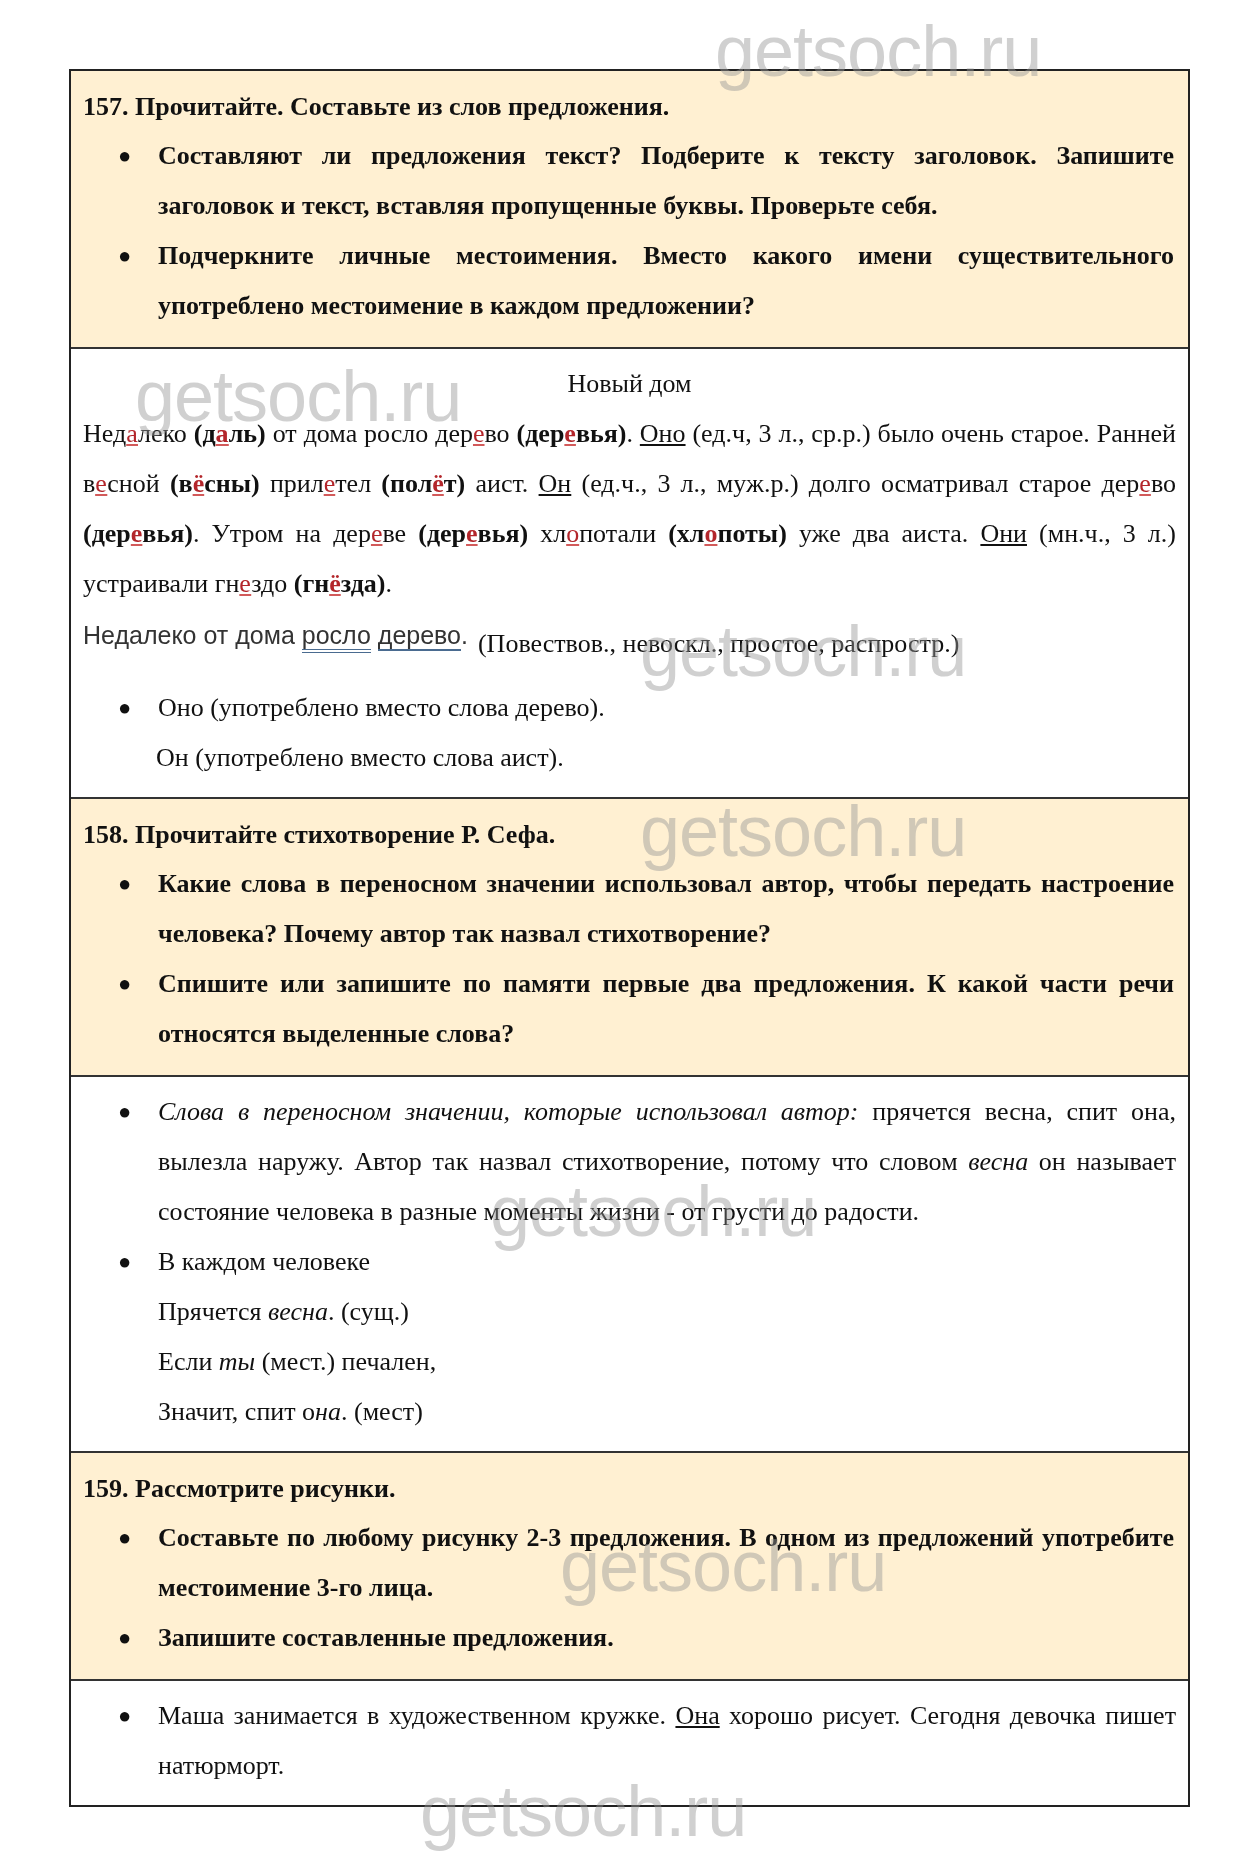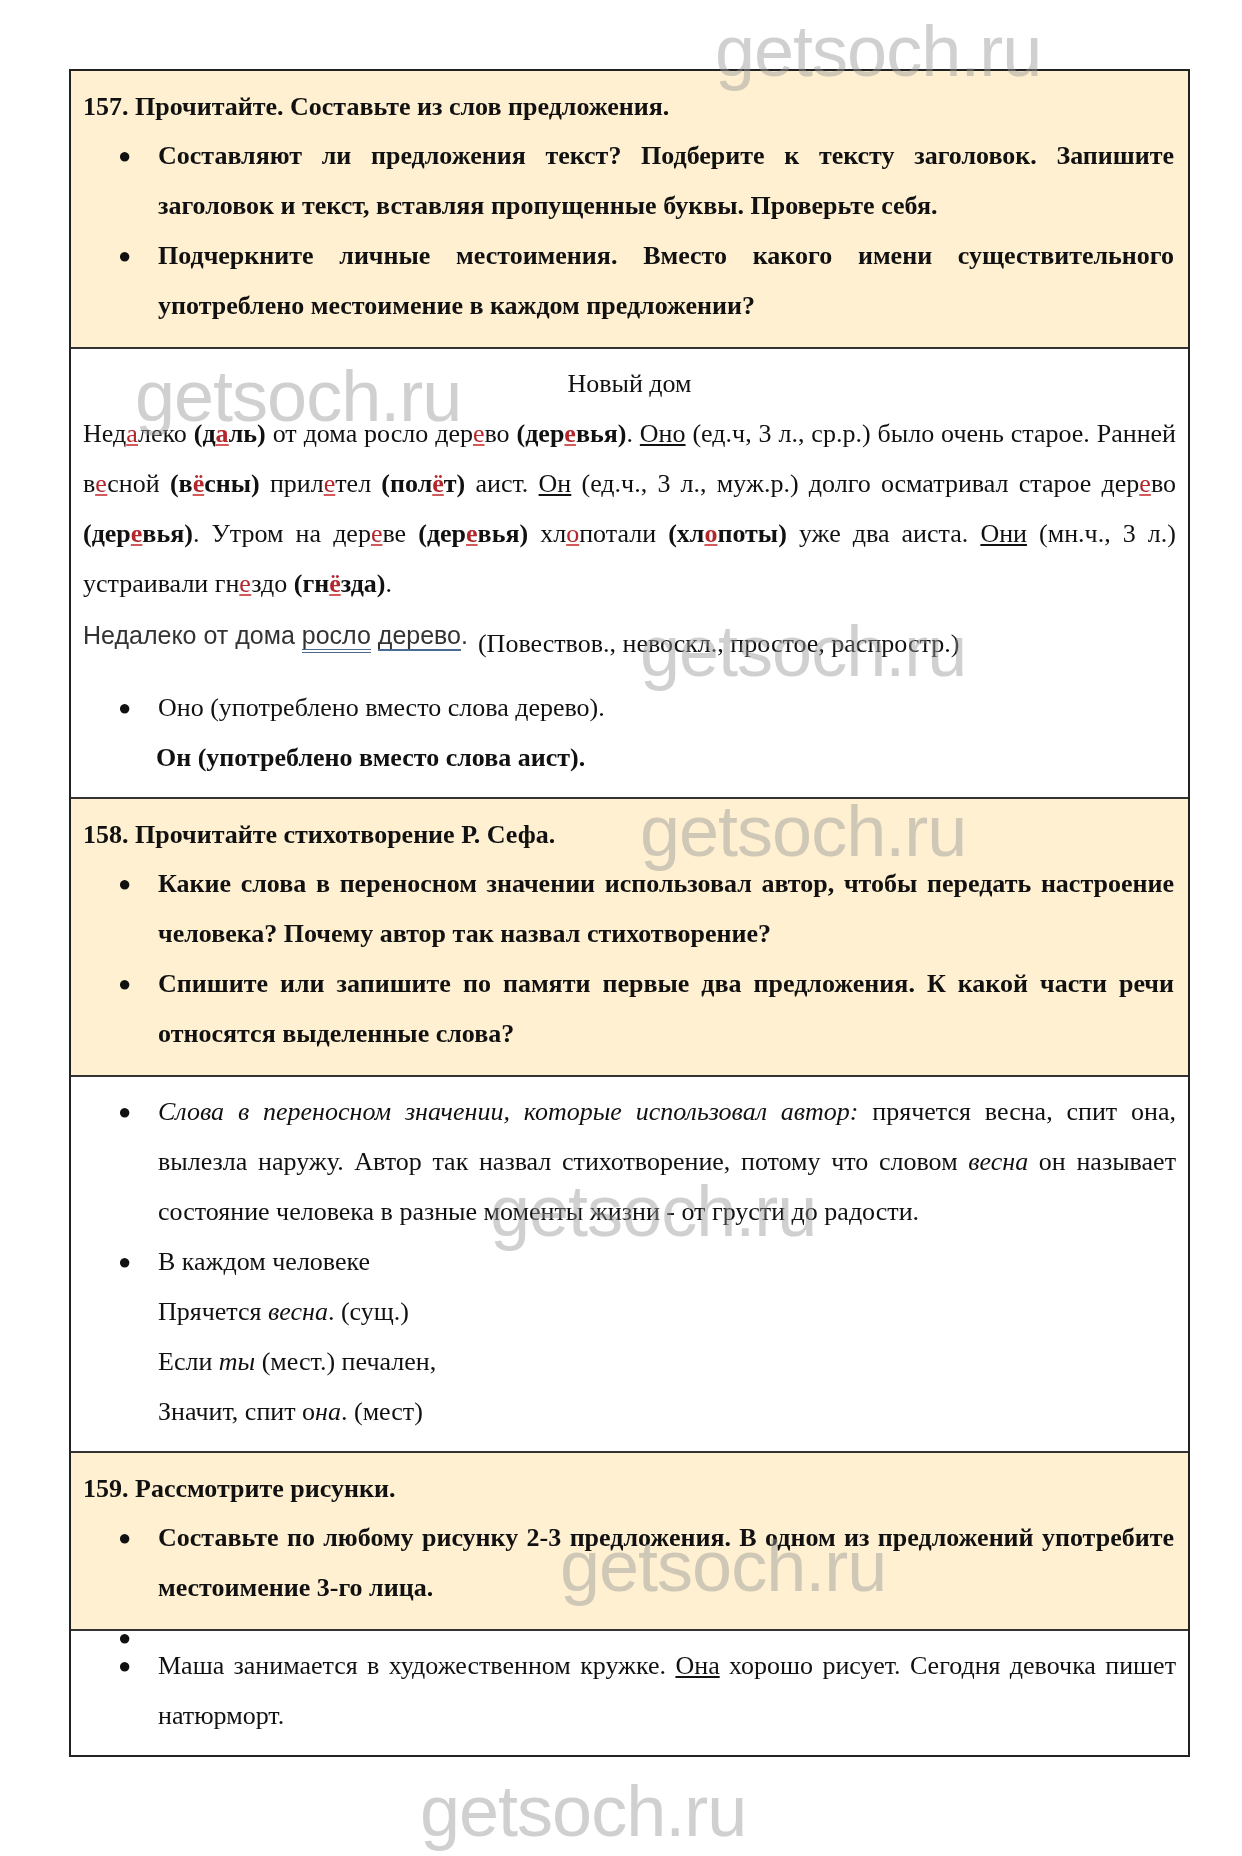--- a/index.html
+++ b/index.html
@@ -15,21 +15,21 @@
     background: #fff0d2; border-bottom: 2px solid #333;
     padding: 12px 14px 16px 12px; font-weight: bold;
   }
   .answer { background: #fff; border-bottom: 2px solid #333; padding: 10px 12px 14px 12px; }
   .answer:last-child { border-bottom: none; }
   .line { font-size: 26px; line-height: 50px; }
   .task-title { font-size: 26px; line-height: 48px; }
   .bl { position: relative; padding-left: 75px; text-align: justify; font-size: 26px; line-height: 50px; }
   .bl .dot { position: absolute; left: 35px; top: 0; font-size: 22px; }
   .cont { padding-left: 75px; font-size: 26px; line-height: 50px; }
-  .cont-s { padding-left: 73px; font-size: 26px; line-height: 50px; font-weight: bold; }
+  .cont-s { padding-left: 73px; font-size: 26px; line-height: 50px; }
   .center { text-align: center; }
   .just-last { text-align: justify; }
   .r { color: #b3262b; text-decoration: underline; text-decoration-color: #d25a5a; }
   .b { font-weight: bold; }
   .u { text-decoration: underline; }
   .i { font-style: italic; }
   .sentence-img { font-family: "Liberation Sans", "DejaVu Sans", sans-serif; font-size: 25px; color: #333; }
   .pred { border-bottom: 4px double #4a6b90; }
   .subj { border-bottom: 2px solid #4a6b90; text-align: right; }
   .note { font-size: 26px; margin-left: 10px; position: relative; top: 8px; }
@@ -71,21 +71,21 @@
     <div class="bl"><span class="dot">●</span><span class="i">Слова в переносном значении, которые использовал автор:</span><span> прячется весна, спит она, вылезла наружу. Автор так назвал стихотворение, потому что словом </span><span class="i">весна</span><span> он называет состояние человека в разные моменты жизни - от грусти до радости.</span></div>
     <div class="bl"><span class="dot">●</span><span>В каждом человеке</span></div>
     <div class="cont"><span>Прячется </span><span class="i">весна</span><span>. (сущ.)</span></div>
     <div class="cont"><span>Если </span><span class="i">ты</span><span> (мест.) печален,</span></div>
     <div class="cont"><span>Значит, спит о</span><span class="i">на</span><span>. (мест)</span></div>
   </div>
 
   <div class="task">
     <div class="task-title">159. Рассмотрите рисунки.</div>
     <div class="bl"><span class="dot">●</span><span>Составьте по любому рисунку 2-3 предложения. В одном из предложений употребите местоимение 3-го лица.</span></div>
-    <div class="bl"><span class="dot">●</span></div>
+    <div class="bl"><span class="dot">●</span><span>Запишите составленные предложения.</span></div>
   </div>
 
   <div class="answer">
     <div class="bl"><span class="dot">●</span><span>Маша занимается в художественном кружке. </span><span class="u">Она</span><span> хорошо рисует. Сегодня девочка пишет натюрморт.</span></div>
   </div>
 </div>
 
 <div class="wm" style="left:715px; top:10px;">getsoch.ru</div>
 <div class="wm" style="left:135px; top:355px;">getsoch.ru</div>
 <div class="wm" style="left:640px; top:610px;">getsoch.ru</div>

